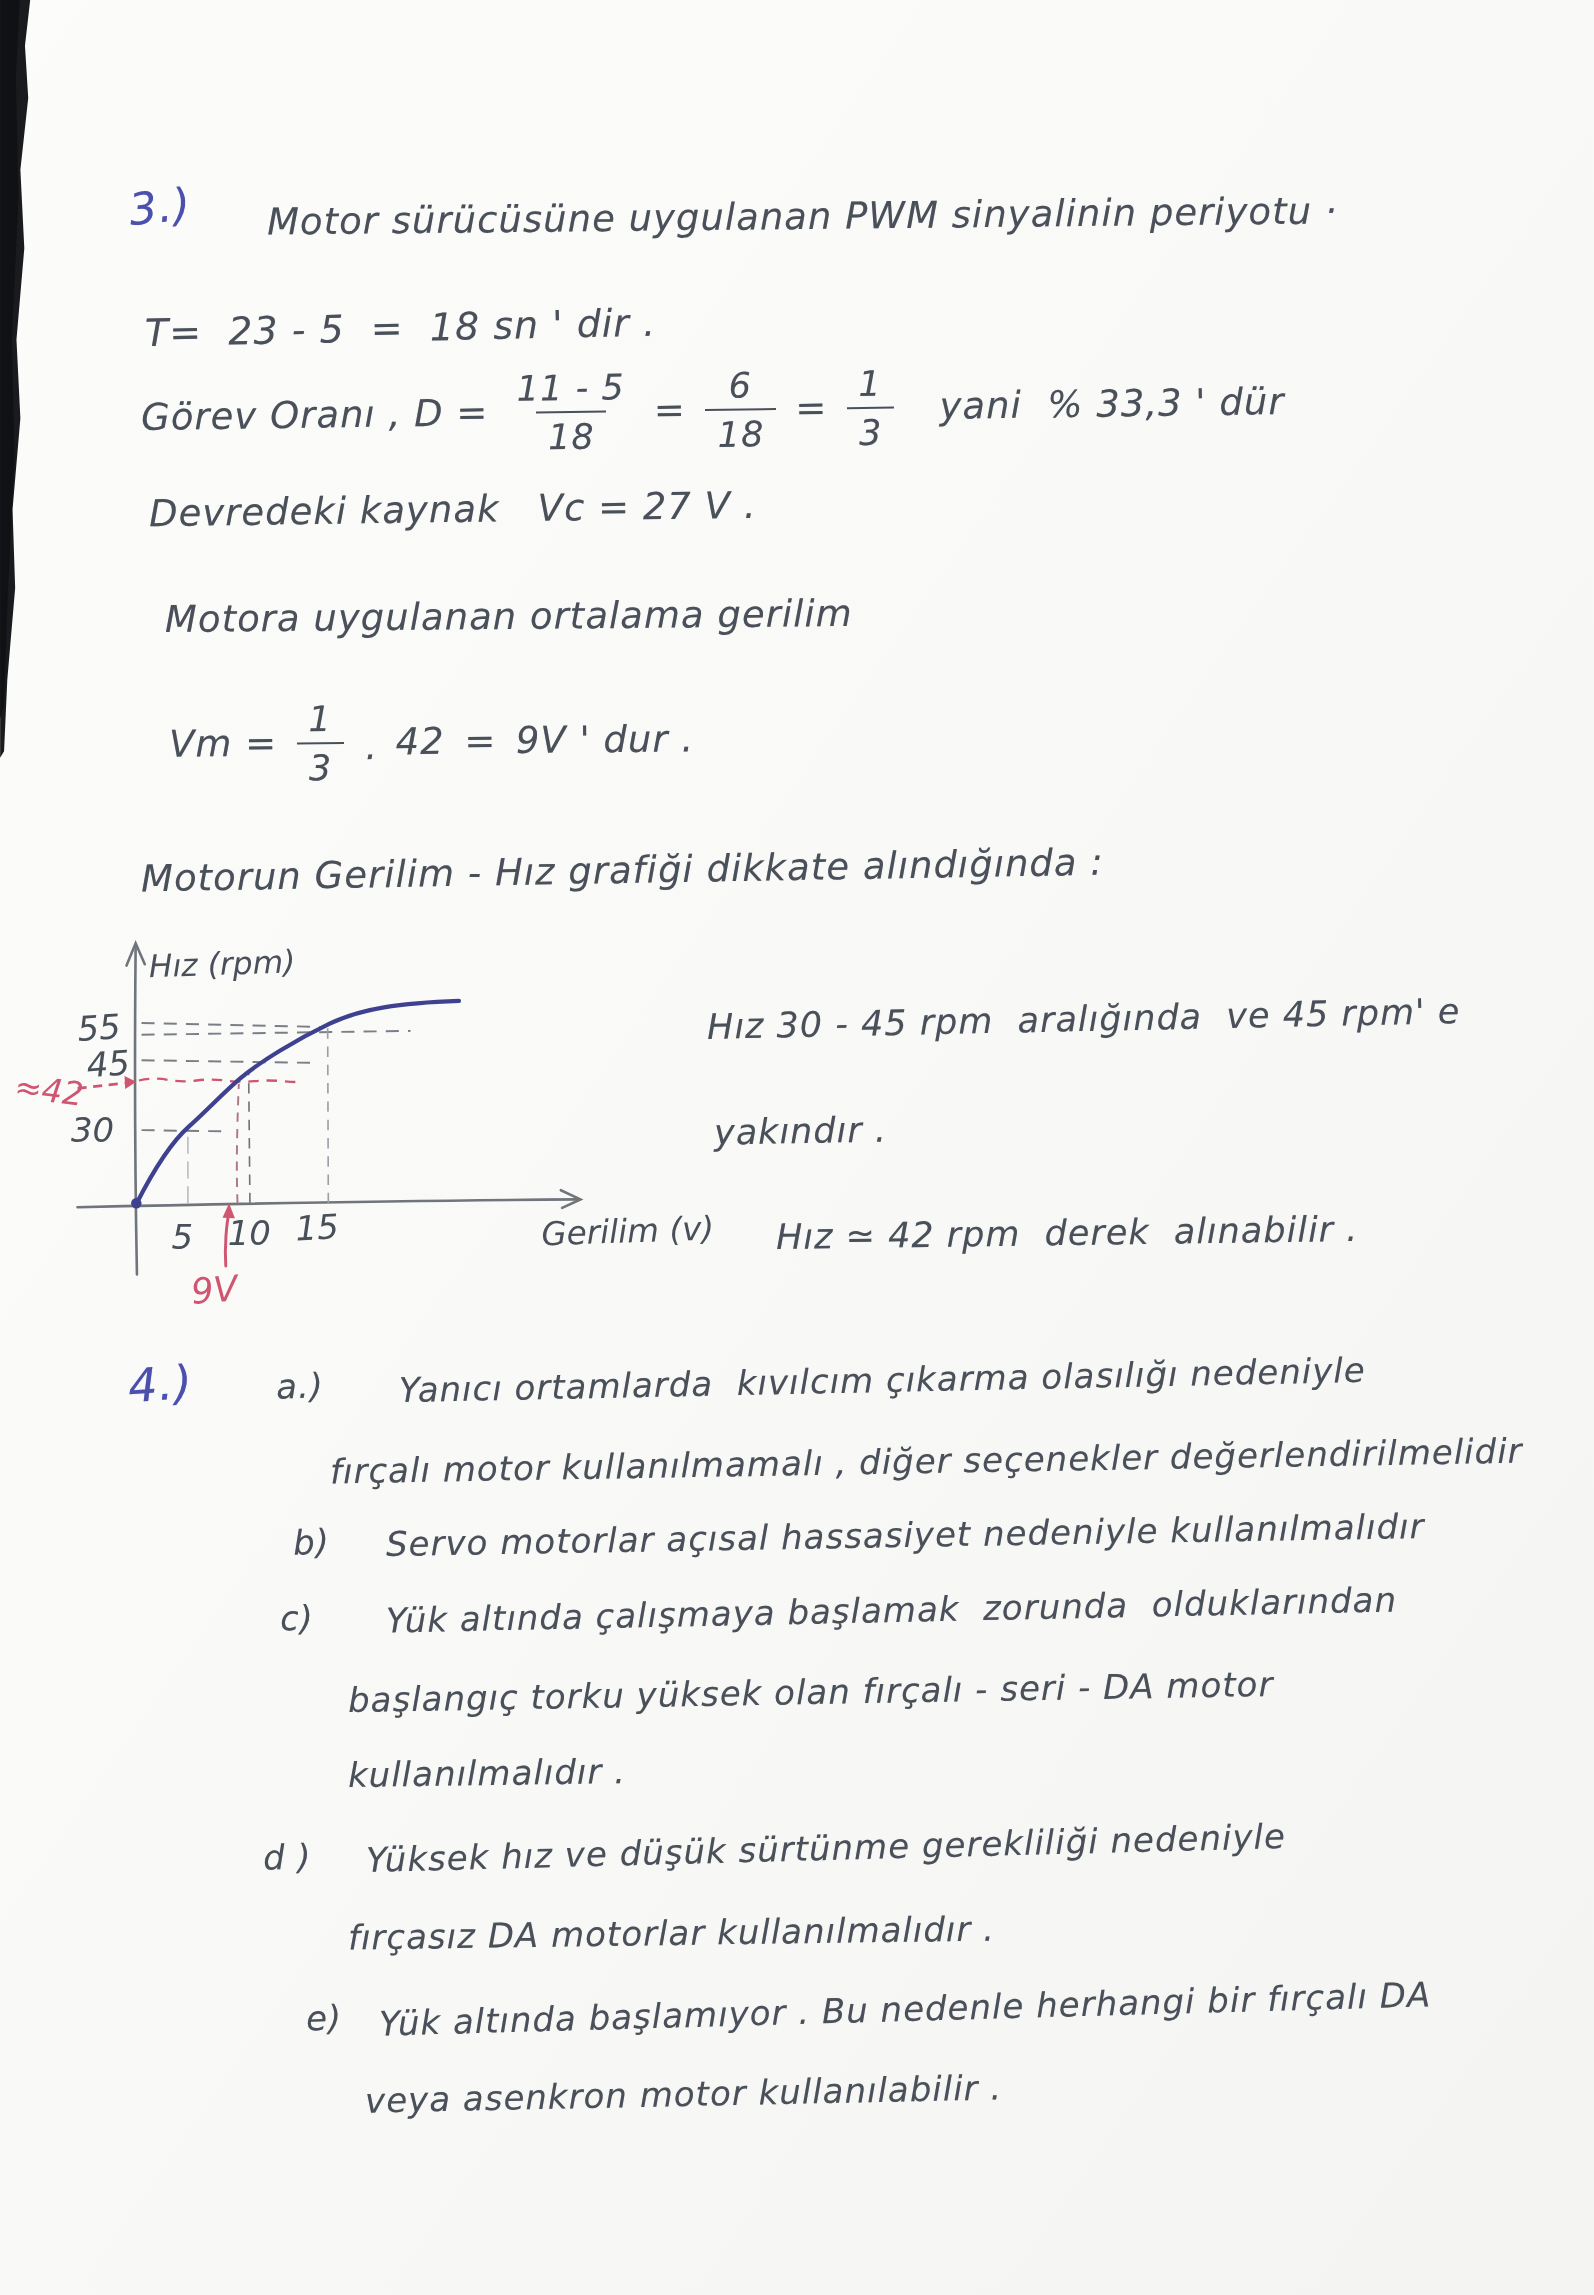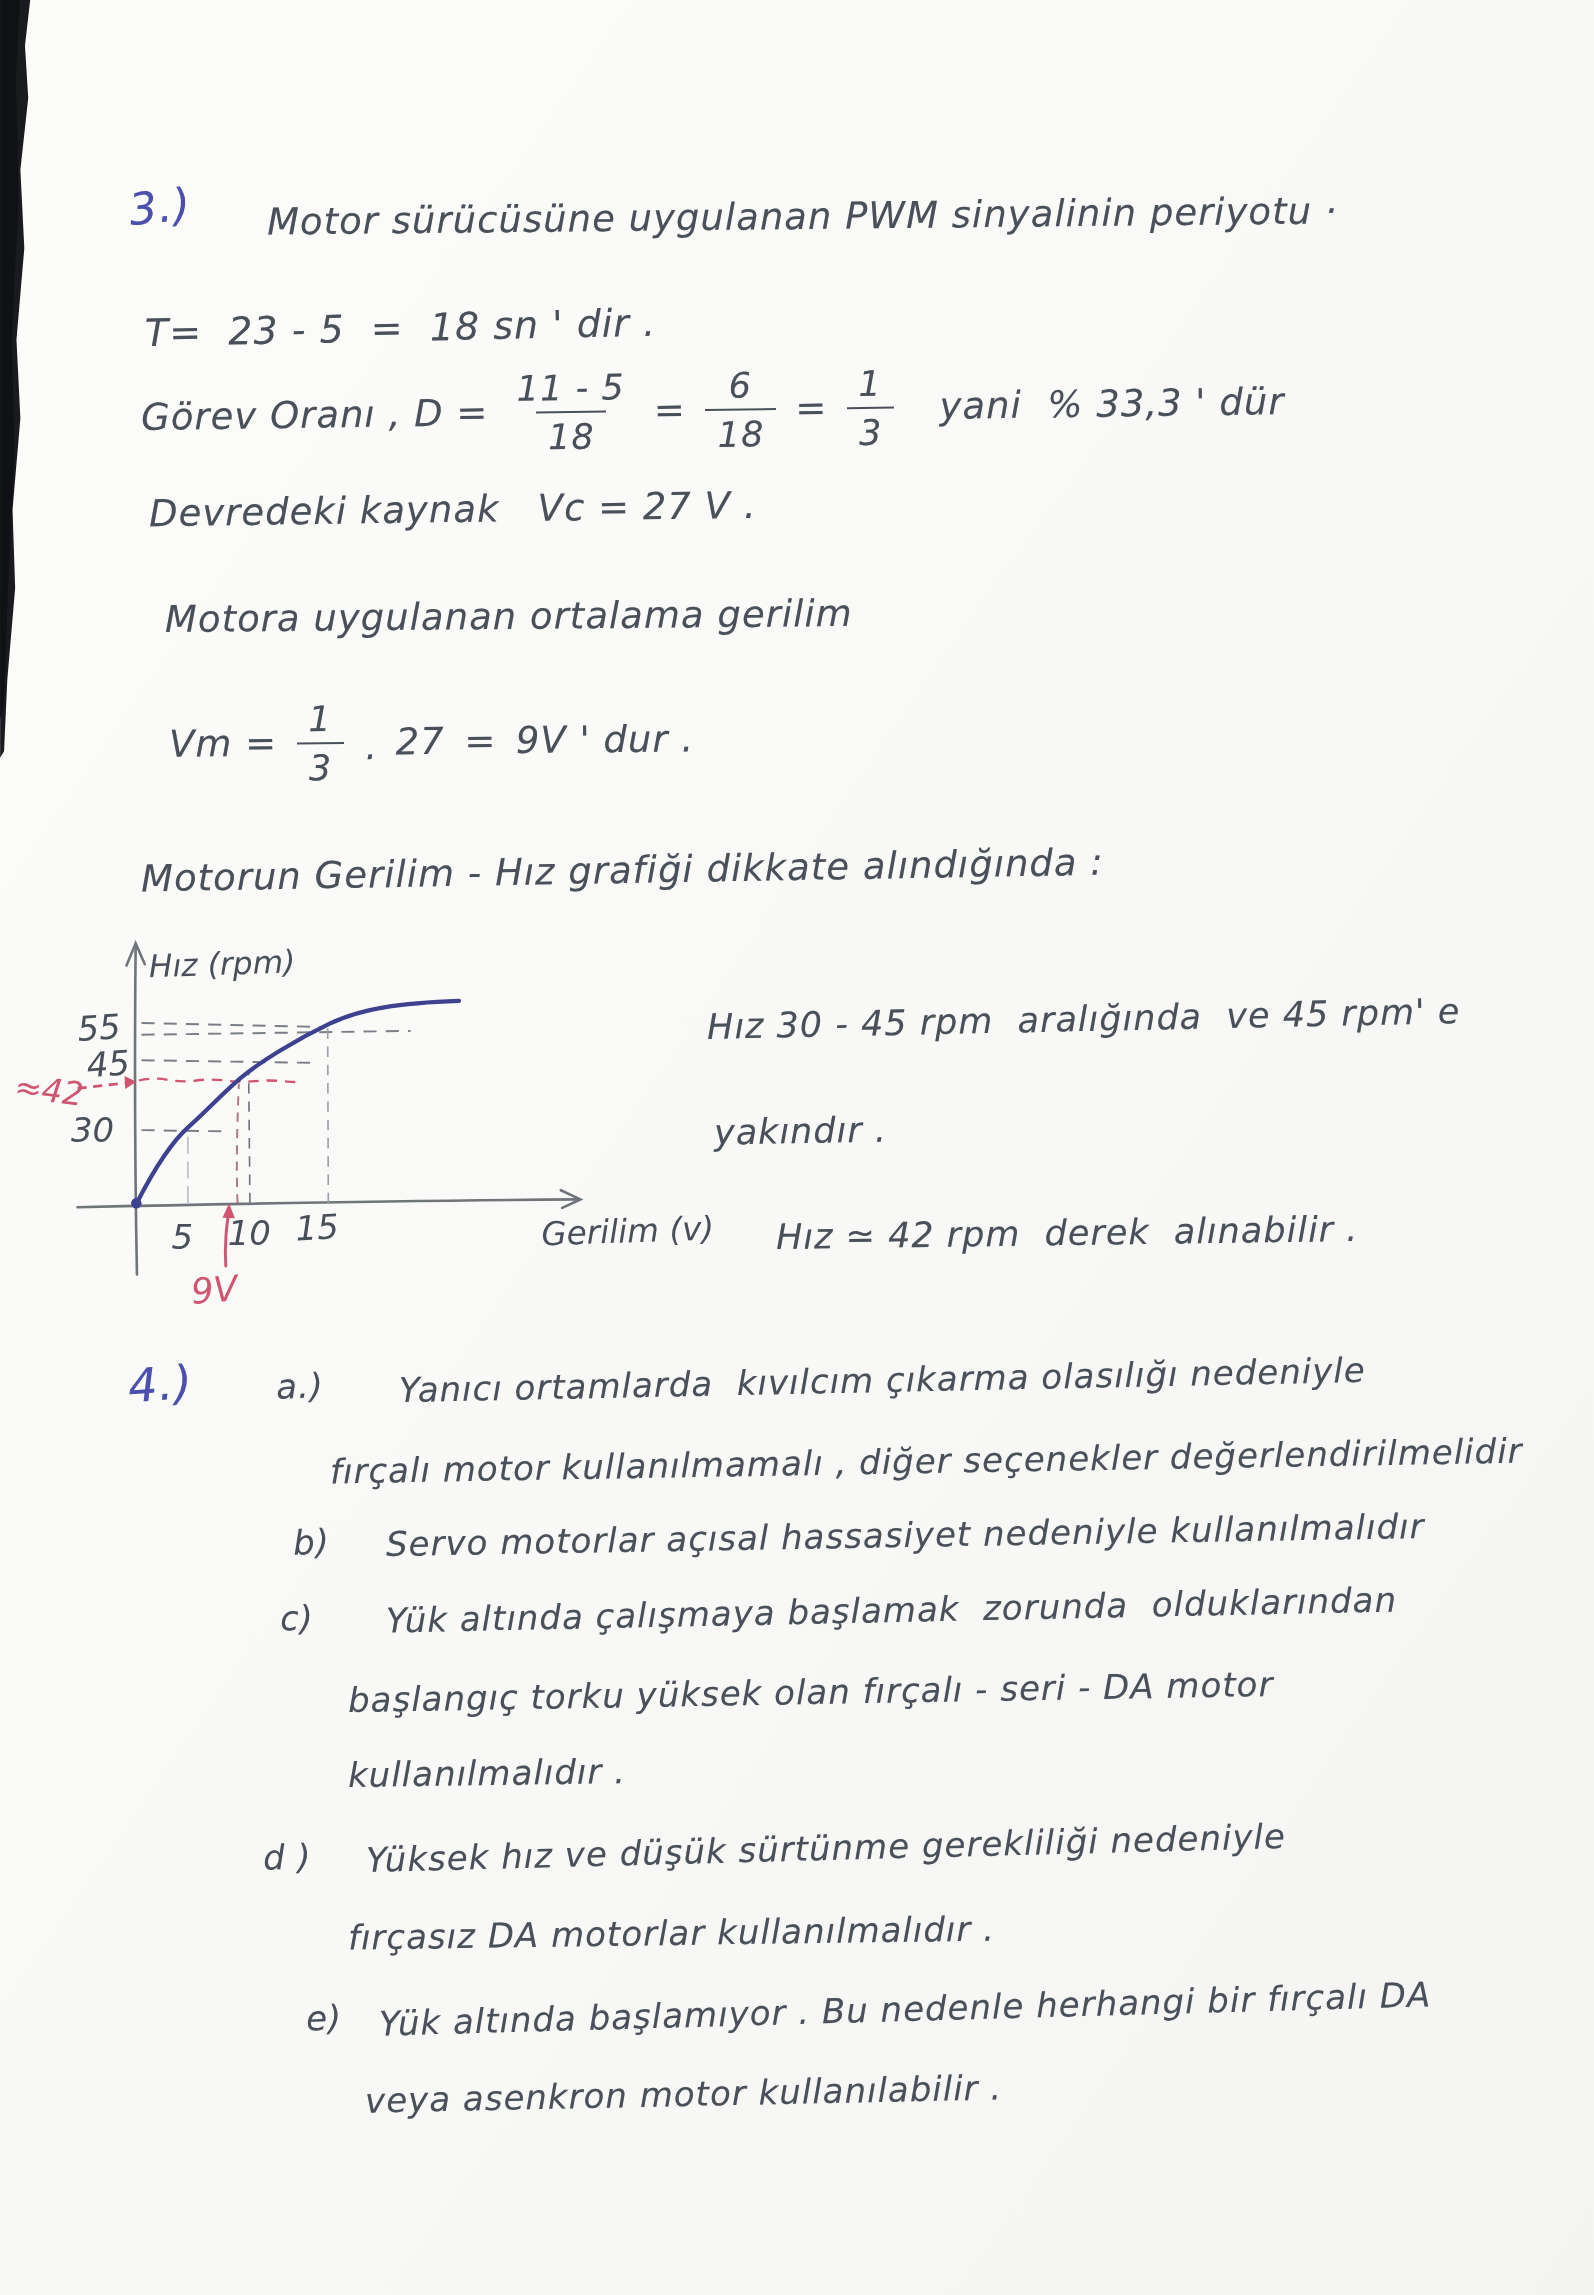--- a/index.html
+++ b/index.html
@@ -62,21 +62,21 @@
 
   <div class="hw" style="left:165px;top:596px;font-size:37px;transform:rotate(-0.5deg);">Motora uygulanan ortalama gerilim</div>
 
   <div class="hw eqrow" style="left:169px;top:698px;font-size:37px;transform:rotate(-0.6deg);">
     <span>Vm =</span>
     <span class="frac">
       <span class="num">1</span>
       <span class="den">3</span>
     </span>
     <span style="position:relative;top:14.4px;">·</span>
-    <span>27</span>
+    <span>42</span>
     <span>=</span>
     <span>9V ' dur .</span>
   </div>
 
   <div class="hw" style="left:141px;top:850px;font-size:37px;transform:rotate(-1deg);">Motorun Gerilim - Hız grafiği dikkate alındığında :</div>
 
   <svg style="position:absolute;left:0;top:912px;" width="752" height="418" viewBox="0 0 1150 640">
 
     <path d="M209,555 C206,400 205,250 207,52" fill="none" stroke="#70757c" stroke-width="4" stroke-linecap="round"></path>
     <path d="M193,82 L207,48 L221,80" fill="none" stroke="#70757c" stroke-width="4" stroke-linecap="round"></path>

